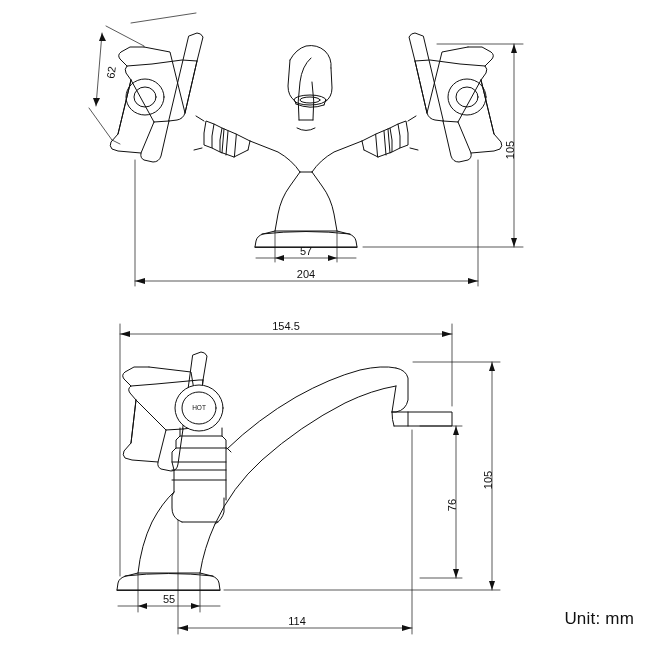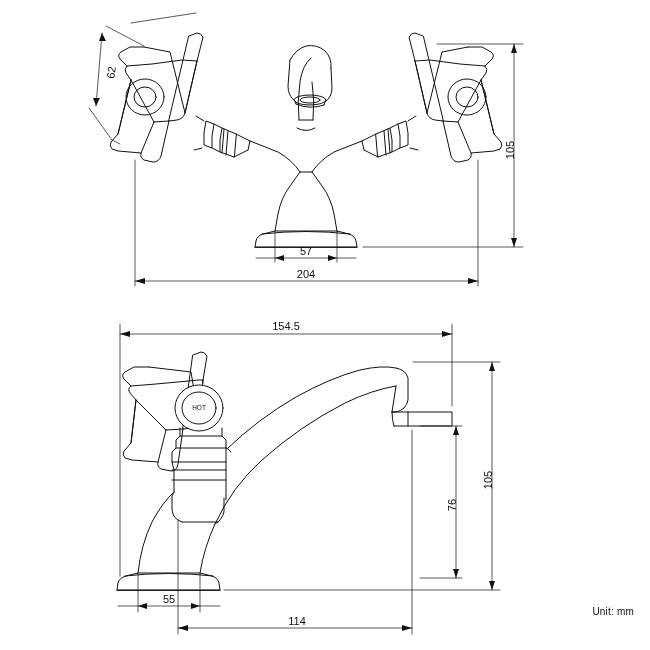--- a/index.html
+++ b/index.html
@@ -27,22 +27,22 @@
     height: 650px;
   }
   .dim-text {
     font-family: "Liberation Sans", sans-serif;
     font-size: 11px;
     fill: #111111;
   }
   .unit-label {
     position: absolute;
     right: 16px;
-    bottom: 32px;
-    font-size: 10px;
+    bottom: 20px;
+    font-size: 17px;
     color: #111111;
     letter-spacing: 0.2px;
   }
   .hot-label {
     font-family: "Liberation Sans", sans-serif;
     font-size: 6.5px;
     fill: #111111;
   }
 </style>
 </head>

